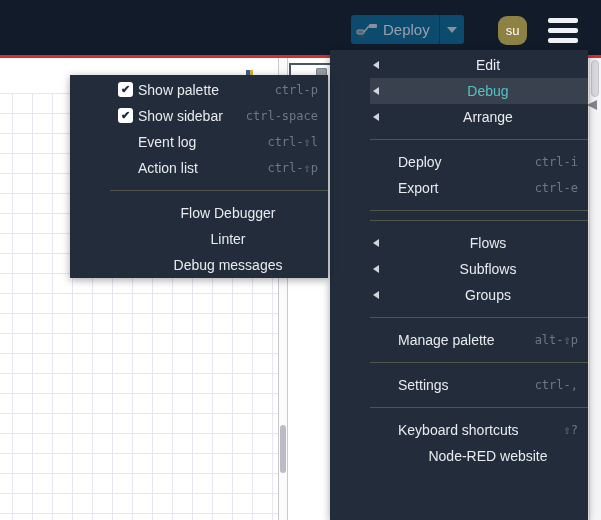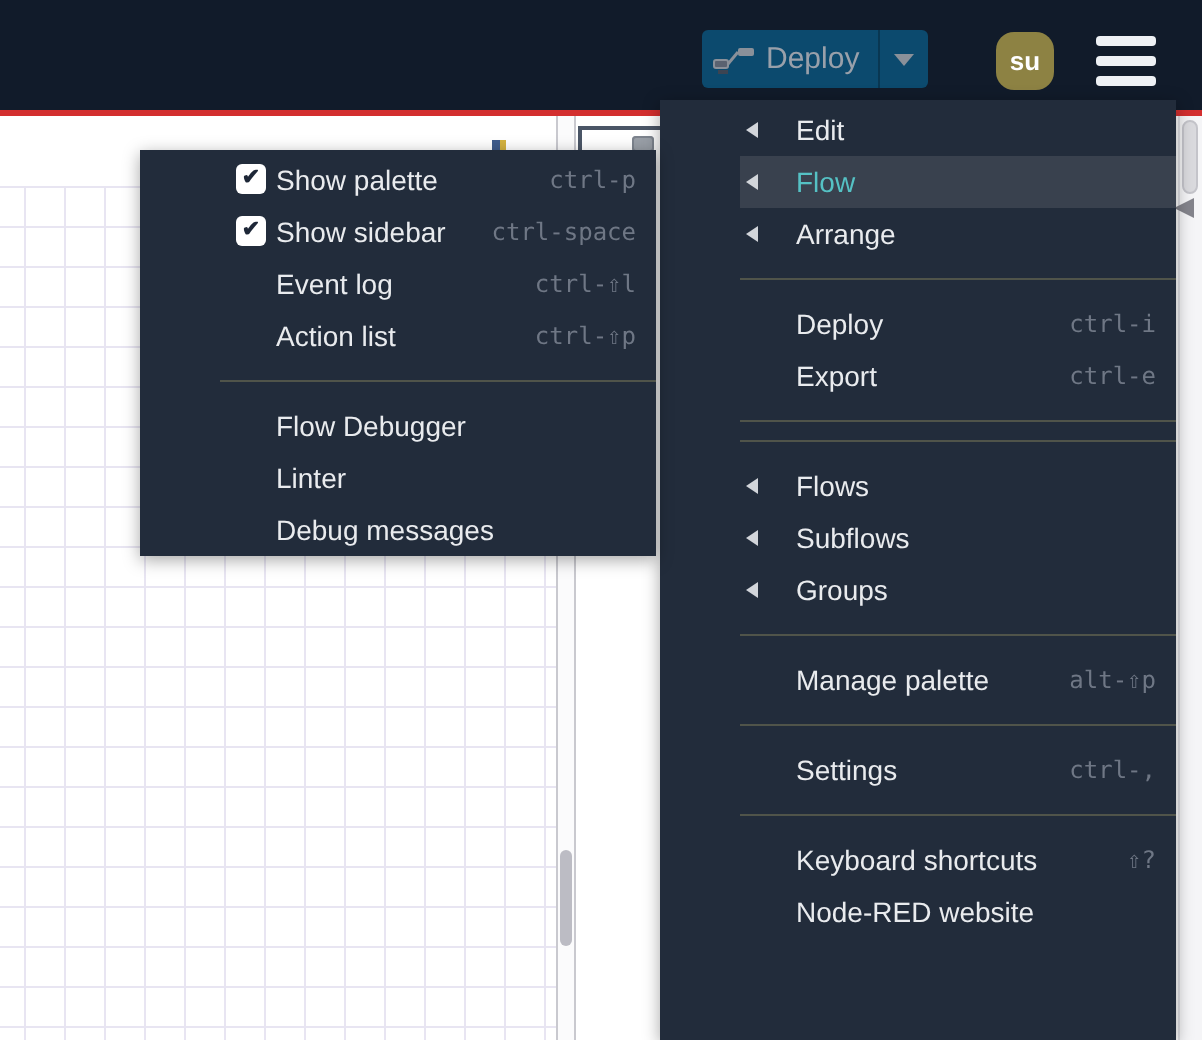--- a/index.html
+++ b/index.html
@@ -35,21 +35,21 @@
   .deploy-caret{
     width:24px;height:29px;display:flex;align-items:center;justify-content:center;
     border-left:1px solid rgba(0,0,0,0.25);
   }
   .deploy-caret span{
     width:0;height:0;border-left:5px solid transparent;border-right:5px solid transparent;
     border-top:6px solid #8a9099;display:block;
   }
   .avatar{
     position:absolute;left:498px;top:16px;width:29px;height:29px;border-radius:9px;
-    background:var(--avatar);color:#fff;font-size:13px;font-weight:bold;
+    background:var(--avatar);color:#fff;font-size:13px;font-weight:normal;
     display:flex;align-items:center;justify-content:center;cursor:pointer;
   }
   .hamburger{
     position:absolute;left:548px;top:18px;width:30px;height:25px;cursor:pointer;
     display:flex;flex-direction:column;justify-content:space-between;
   }
   .hamburger i{display:block;height:5px;background:#eef1f5;border-radius:2px;}
 
   
   .grid{
@@ -82,21 +82,21 @@
   
   .menu{
     position:absolute;background:var(--menu-bg);color:var(--menu-text);
     font-size:14px;box-shadow:0 2px 8px rgba(0,0,0,0.35);
     overflow:hidden;padding-top:2px;box-sizing:border-box;
     list-style:none;margin:0;
   }
   #main-menu{left:330px;top:50px;width:258px;height:470px;}
   #view-submenu{left:70px;top:75px;width:258px;height:203px;}
 
-  .mi{height:26px;display:flex;align-items:center;position:relative;padding:0 10px 0 0;cursor:pointer;}
+  .mi{height:26px;display:flex;align-items:center;position:relative;padding:0 10px 0 0;cursor:pointer;justify-content:center;}
   .mi .label{margin-left:28px;white-space:nowrap;}
   .mi .shortcut{
     margin-left:auto;font-family:"DejaVu Sans Mono",monospace;
     font-size:12px;color:var(--shortcut-text);white-space:nowrap;
   }
   .mi.active{background:var(--menu-highlight);}
   .mi.active .label{color:var(--teal);}
   .mi .arrow{
     position:absolute;left:3px;top:9px;width:0;height:0;
     border-top:4px solid transparent;border-bottom:4px solid transparent;
@@ -155,21 +155,21 @@
     </svg>
 </div>
 
 <ul class="menu" id="main-menu">
     <li class="mi">
       <span class="arrow"></span>
       <span class="label">Edit</span>
     </li>
     <li class="mi active">
       <span class="arrow"></span>
-      <span class="label">Flow</span>
+      <span class="label">Debug</span>
     </li>
     <li class="mi">
       <span class="arrow"></span>
       <span class="label">Arrange</span>
     </li>
     <li class="menu-divider"></li>
     <li class="mi">
       <span class="label">Deploy</span>
       <span class="shortcut">ctrl-i</span>
     </li>

